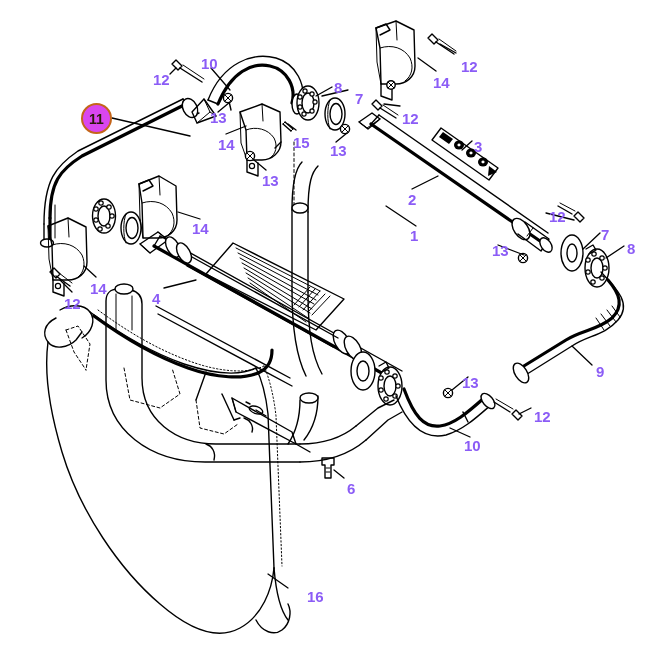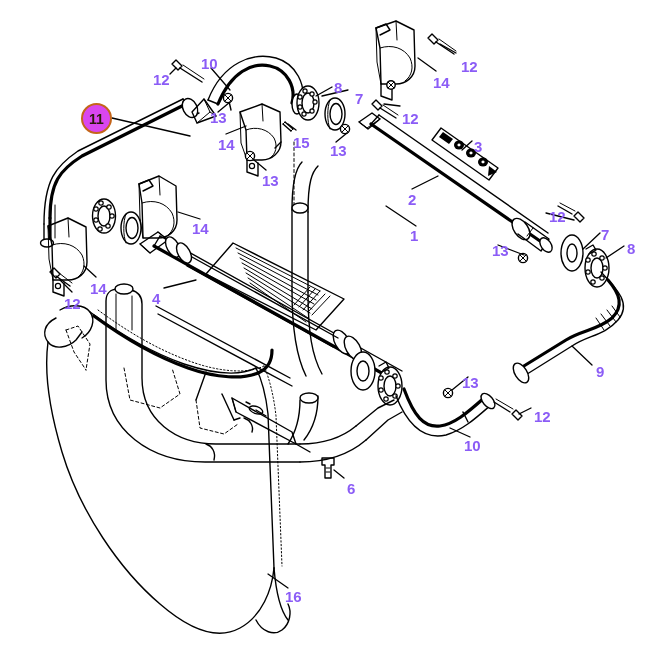--- a/index.html
+++ b/index.html
@@ -409,16 +409,16 @@
 <div class="lbl" style="left:210px;top:110px;">13</div>
 <div class="lbl" style="left:330px;top:143px;">13</div>
 <div class="lbl" style="left:262px;top:173px;">13</div>
 <div class="lbl" style="left:492px;top:243px;">13</div>
 <div class="lbl" style="left:462px;top:375px;">13</div>
 <div class="lbl" style="left:433px;top:75px;">14</div>
 <div class="lbl" style="left:218px;top:137px;">14</div>
 <div class="lbl" style="left:192px;top:221px;">14</div>
 <div class="lbl" style="left:90px;top:281px;">14</div>
 <div class="lbl" style="left:293px;top:135px;">15</div>
-<div class="lbl" style="left:285px;top:589px;">16</div>
+<div class="lbl" style="left:307px;top:589px;">16</div>
 <div class="lbl" style="left:347px;top:481px;">6</div>
 
 </div>
 
 </body></html>

